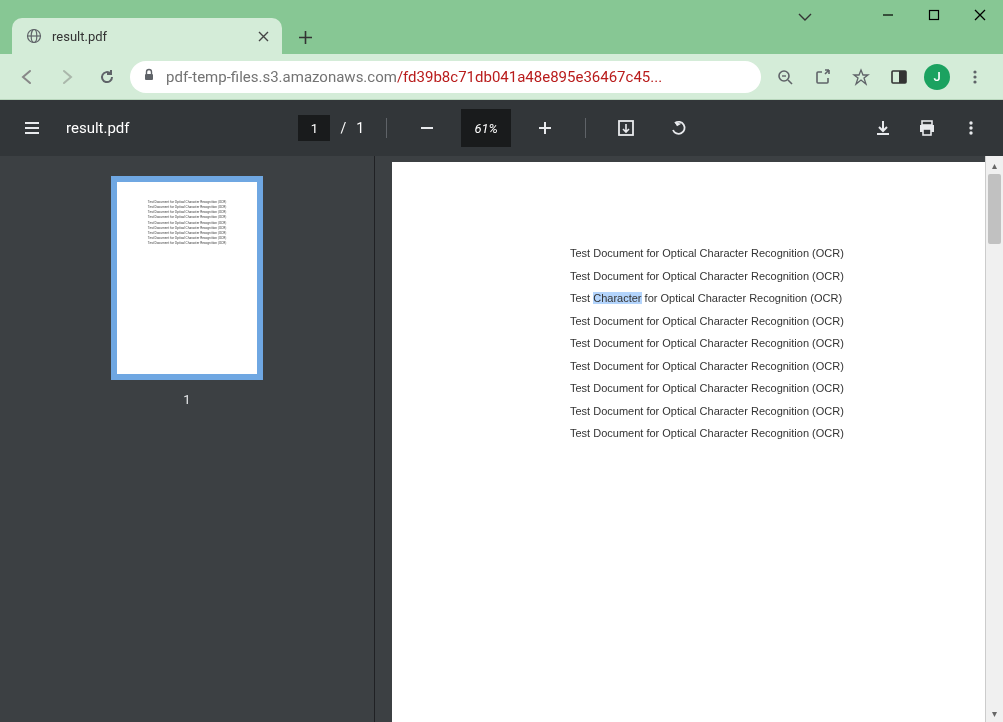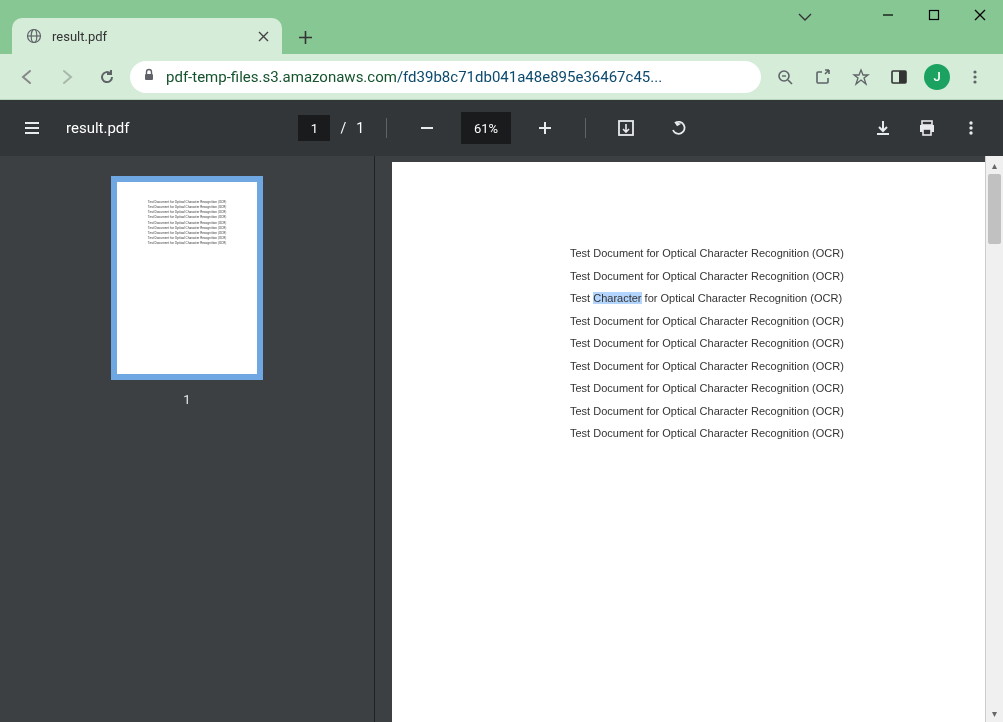--- a/index.html
+++ b/index.html
@@ -112,22 +112,22 @@
       height: 32px;
       background: #fff;
       border-radius: 16px;
       display: flex;
       align-items: center;
       padding: 0 12px;
       gap: 10px;
       font-size: 15px;
       color: #202124;
     }
-    .omnibox-host { color: #14532d; }
-    .omnibox-path { color: #0c4a6e; }
+    .omnibox-host { color: #737373; }
+    .omnibox-path { color: #b91c1c; }
     .addr-icons {
       display: flex;
       gap: 2px;
       align-items: center;
     }
     .addr-icons .nav-icon { width: 36px; }
     .avatar {
       width: 26px;
       height: 26px;
       border-radius: 50%;
@@ -181,27 +181,28 @@
       font-size: 13px;
     }
     .tb-sep {
       width: 1px;
       height: 20px;
       background: #5f6368;
       margin: 0 6px;
     }
     .zoom-box {
       min-width: 50px;
-      height: 32px;
+      height: 38px;
       background: #191b1c;
       display: flex;
       align-items: center;
       justify-content: center;
       font-size: 13px;
       padding: 0 6px;
+      font-style: italic;
     }
     .tb-right { margin-left: auto; display: flex; gap: 8px; }
     
     .pdf-body {
       flex: 1;
       display: flex;
       position: relative;
       overflow: hidden;
     }
     .thumbnail-panel {

